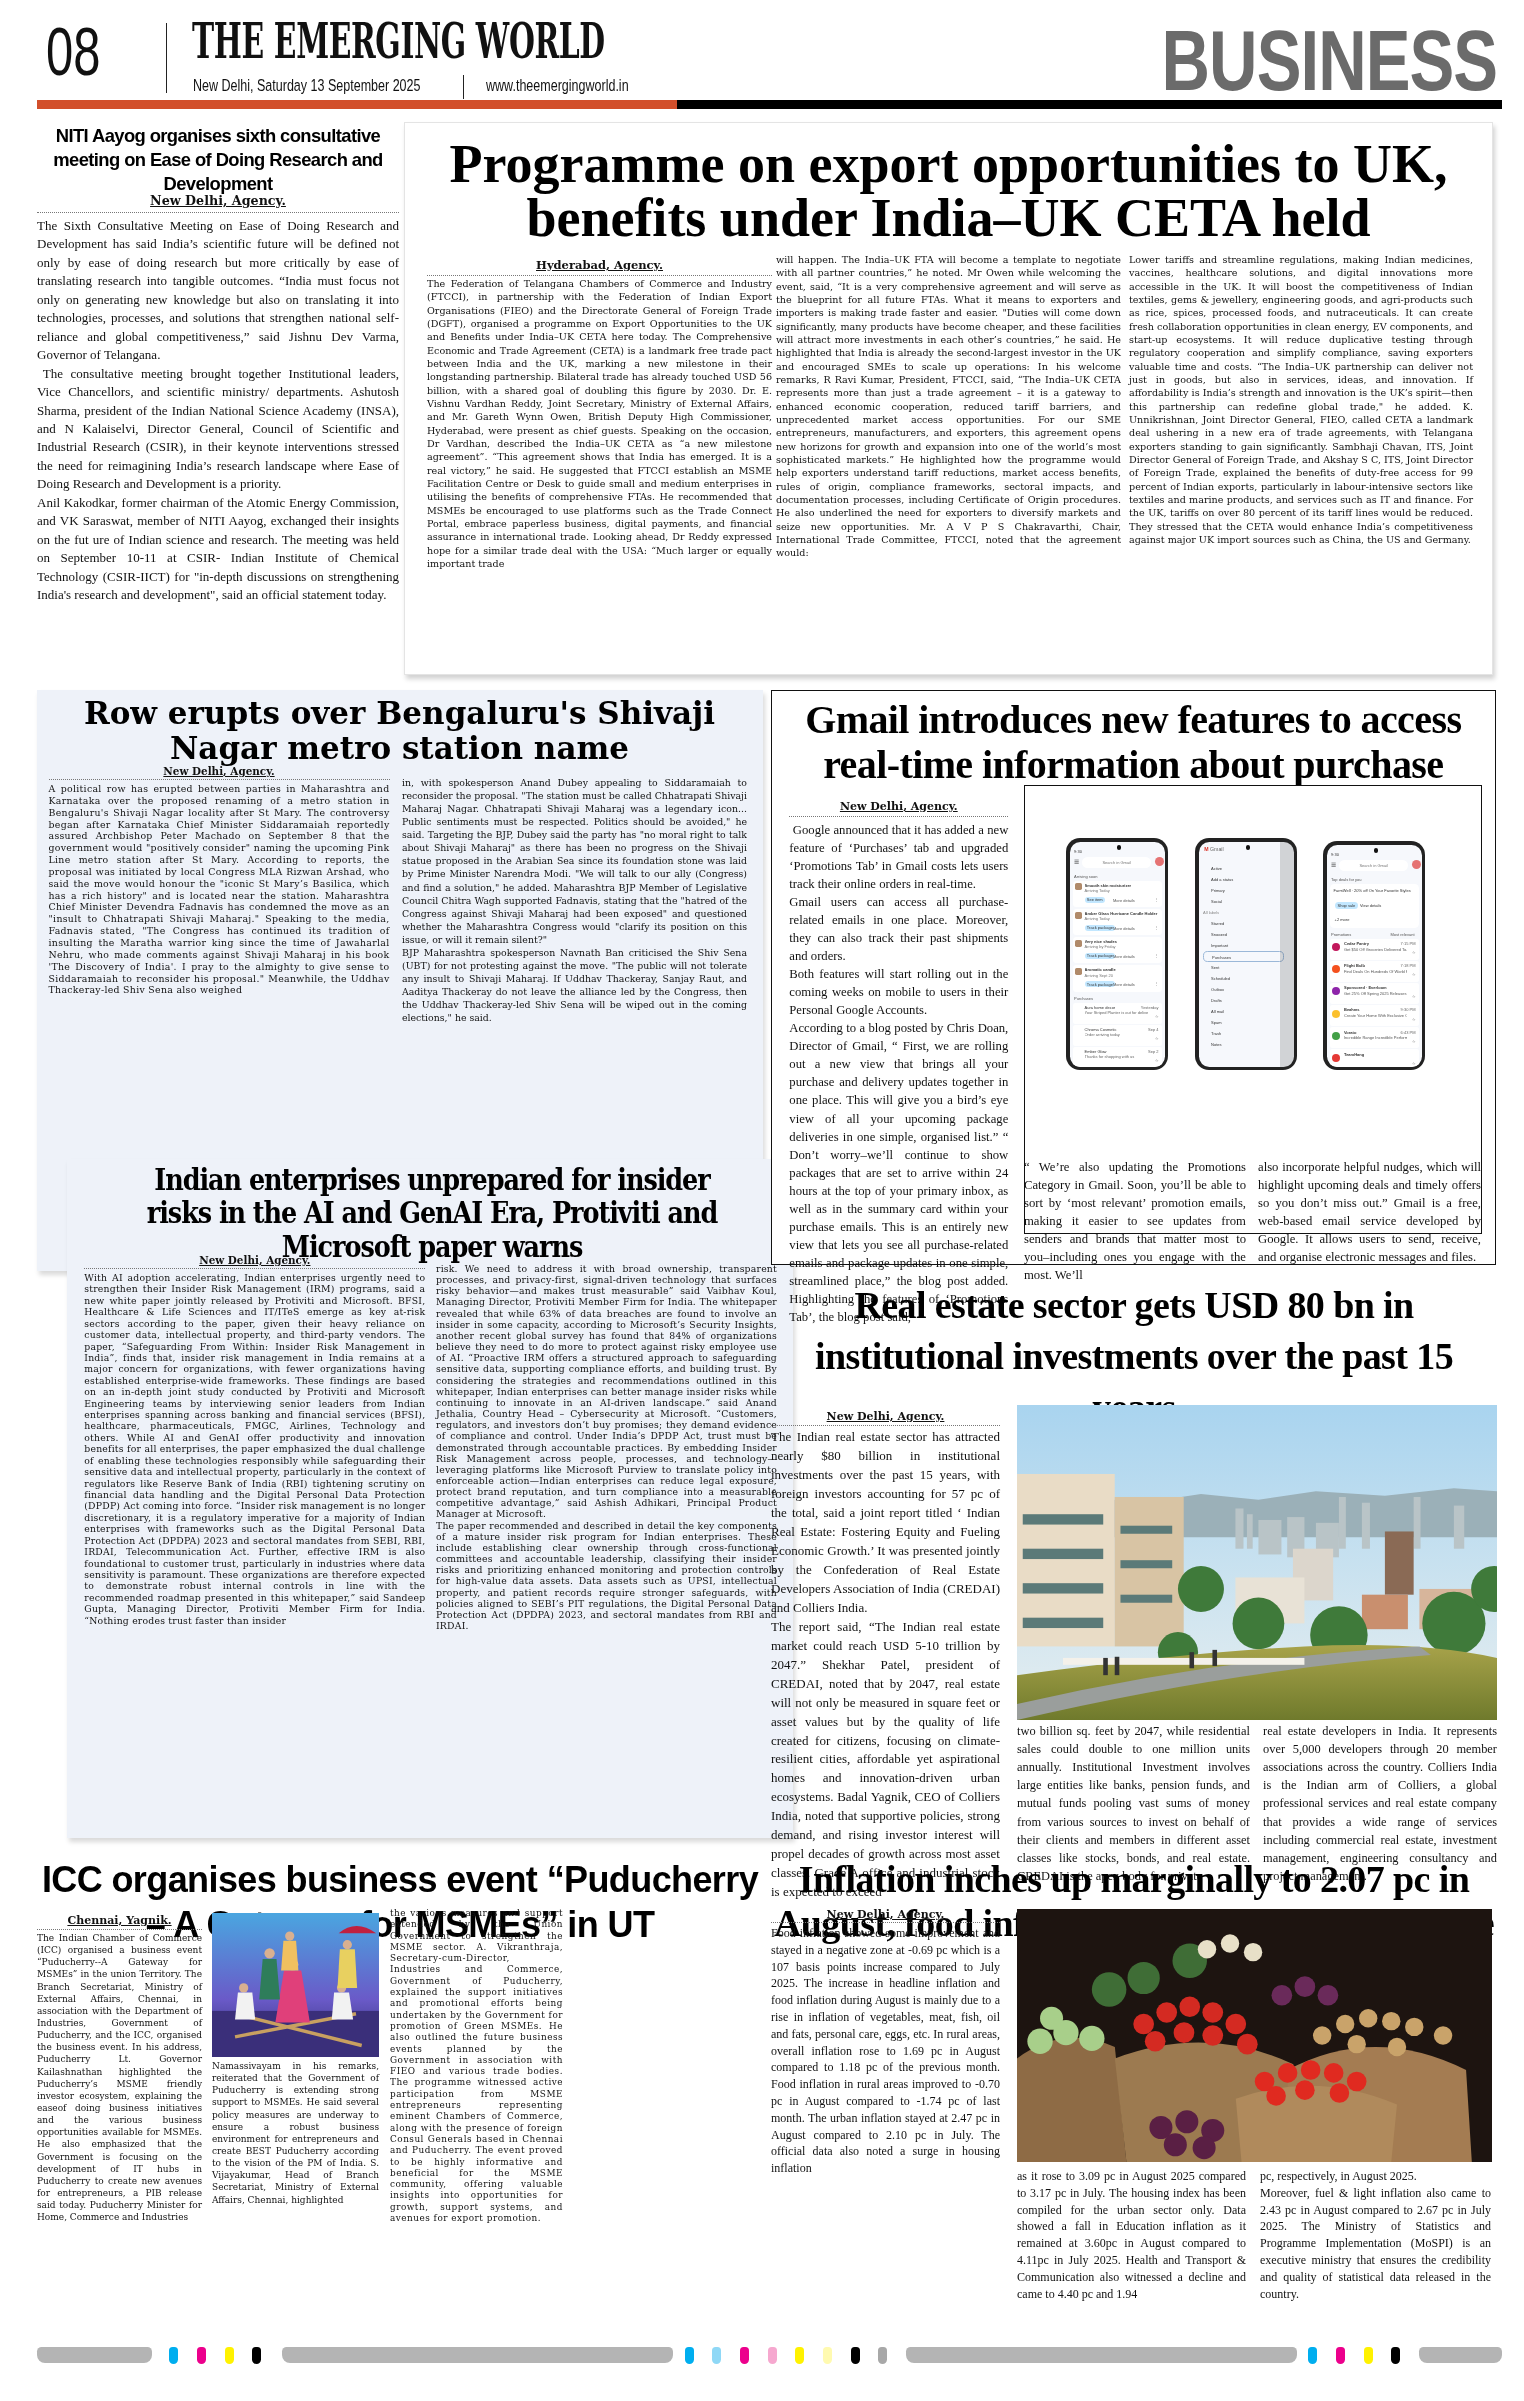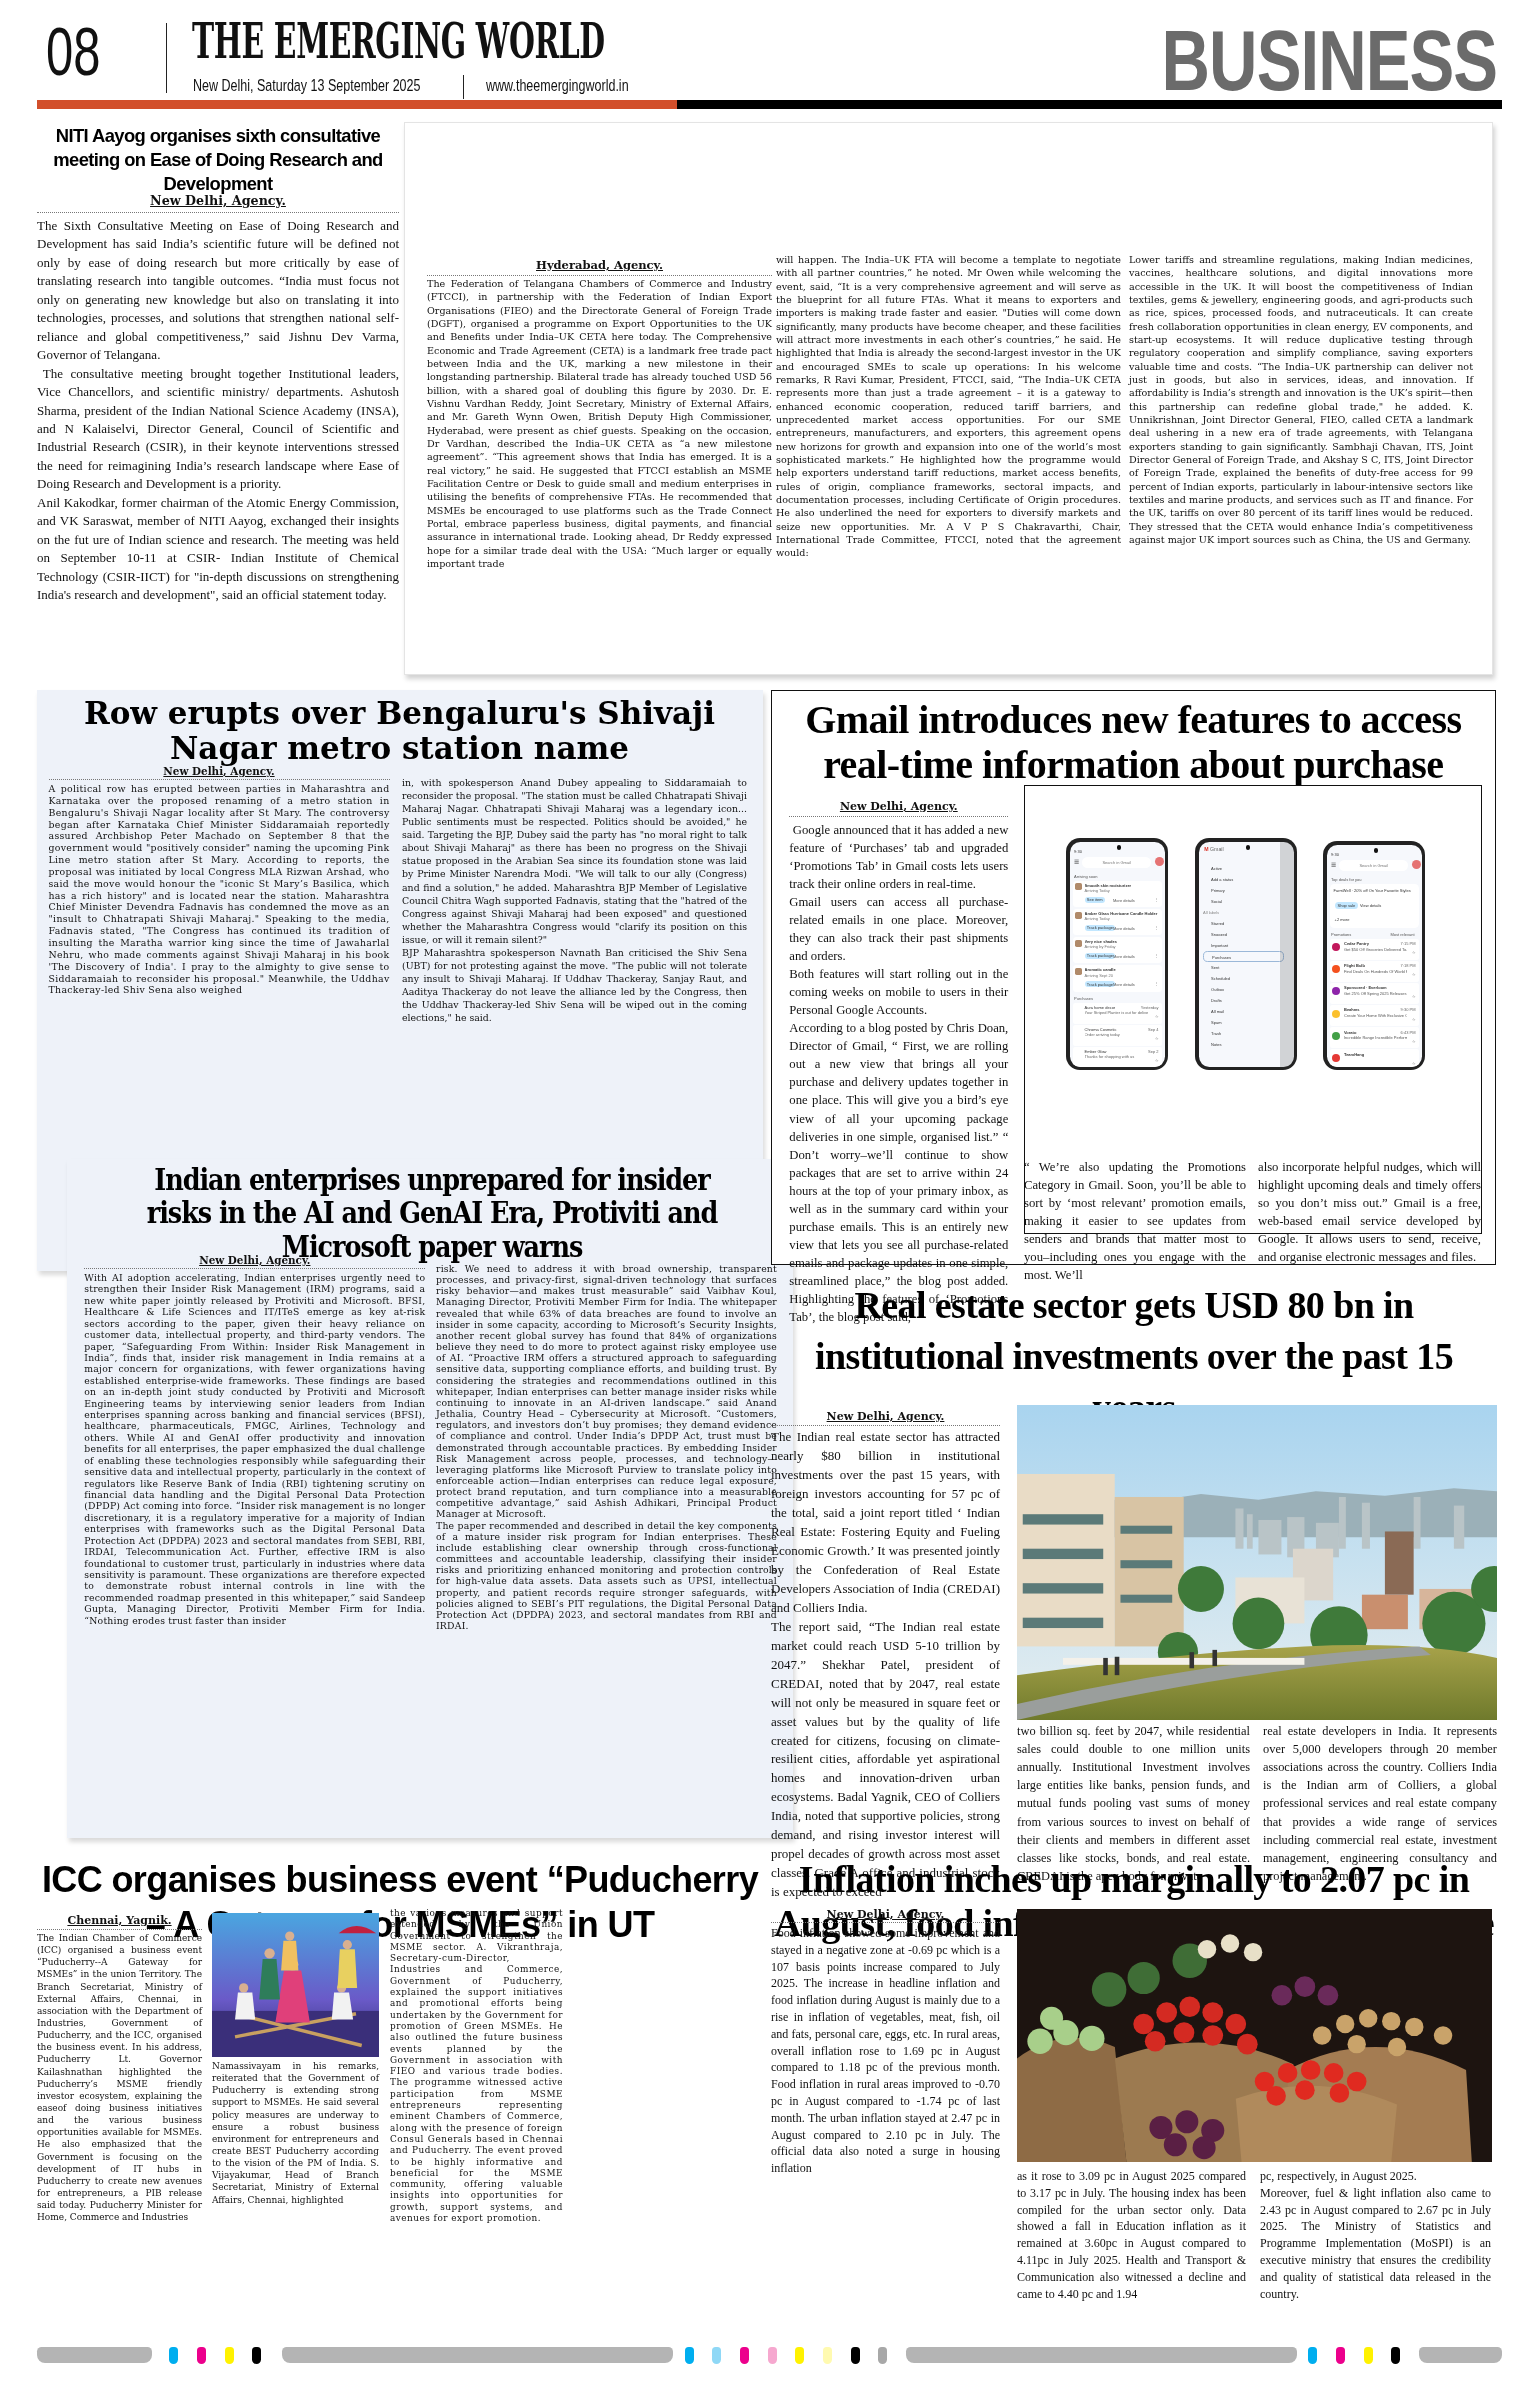--- a/index.html
+++ b/index.html
@@ -63,20 +63,21 @@
   <div class="dateline-ag" style="left:0; top:75px; width:362px; font-size:12.7px;">New Delhi, Agency.</div>
   <div class="dotted" style="left:0; top:94px; width:362px;"></div>
   <div class="col narrow-text" style="left:0; top:99px; width:362px; font-size:13px; line-height:1.42;">
     <p>The Sixth Consultative Meeting on Ease of Doing Research and Development has said India’s scientific future will be defined not only by ease of doing research but more critically by ease of translating research into tangible outcomes. “India must focus not only on generating new knowledge but also on translating it into technologies, processes, and solutions that strengthen national self-reliance and global competitiveness,” said Jishnu Dev Varma, Governor of Telangana.</p>
     <p style="text-indent:5.8px;">The consultative meeting brought together Institutional leaders, Vice Chancellors, and scientific ministry/ departments. Ashutosh Sharma, president of the Indian National Science Academy (INSA), and N Kalaiselvi, Director General, Council of Scientific and Industrial Research (CSIR), in their keynote interventions stressed the need for reimagining India’s research landscape where Ease of Doing Research and Development is a priority.</p>
     <p>Anil Kakodkar, former chairman of the Atomic Energy Commission, and VK Saraswat, member of NITI Aayog, exchanged their insights on the fut ure of Indian science and research. The meeting was held on September 10-11 at CSIR- Indian Institute of Chemical Technology (CSIR-IICT) for "in-depth discussions on strengthening India's research and development", said an official statement today.</p>
   </div>
 </div>
 
 <div class="article boxed" style="left:404px; top:122px; width:1089px; height:553px;">
+  <div class="headline hl-narrow" style="left:11.5px; top:14px; width:1064px; font-size:54px; line-height:1.0;">Programme on export opportunities to UK, benefits under India–UK CETA held</div>
   <div class="dateline-ag" style="left:22px; top:135px; width:345px; font-size:11.5px;">Hyderabad, Agency.</div>
   <div class="dotted" style="left:22px; top:152px; width:345px;"></div>
   <div class="col" style="left:22px; top:154px; width:345px; font-size:9.6px; line-height:1.39;">The Federation of Telangana Chambers of Commerce and Industry (FTCCI), in partnership with the Federation of Indian Export Organisations (FIEO) and the Directorate General of Foreign Trade (DGFT), organised a programme on Export Opportunities to the UK and Benefits under India–UK CETA here today. The Comprehensive Economic and Trade Agreement (CETA) is a landmark free trade pact between India and the UK, marking a new milestone in their longstanding partnership. Bilateral trade has already touched USD 56 billion, with a shared goal of doubling this figure by 2030. Dr. E. Vishnu Vardhan Reddy, Joint Secretary, Ministry of External Affairs, and Mr. Gareth Wynn Owen, British Deputy High Commissioner, Hyderabad, were present as chief guests. Speaking on the occasion, Dr Vardhan, described the India–UK CETA as “a new milestone agreement”. “This agreement shows that India has emerged. It is a real victory,” he said. He suggested that FTCCI establish an MSME Facilitation Centre or Desk to guide small and medium enterprises in utilising the benefits of comprehensive FTAs. He recommended that MSMEs be encouraged to use platforms such as the Trade Connect Portal, embrace paperless business, digital payments, and financial assurance in international trade. Looking ahead, Dr Reddy expressed hope for a similar trade deal with the USA: “Much larger or equally important trade</div>
   <div class="col" style="left:371px; top:130px; width:345px; font-size:9.6px; line-height:1.39;">will happen. The India–UK FTA will become a template to negotiate with all partner countries,” he noted. Mr Owen while welcoming the event, said, “It is a very comprehensive agreement and will serve as the blueprint for all future FTAs. What it means to exporters and importers is making trade faster and easier. "Duties will come down significantly, many products have become cheaper, and these facilities will attract more investments in each other’s countries,” he said. He highlighted that India is already the second-largest investor in the UK and encouraged SMEs to scale up operations: In his welcome remarks, R Ravi Kumar, President, FTCCI, said, “The India–UK CETA represents more than just a trade agreement – it is a gateway to enhanced economic cooperation, reduced tariff barriers, and unprecedented market access opportunities. For our SME entrepreneurs, manufacturers, and exporters, this agreement opens new horizons for growth and expansion into one of the world’s most sophisticated markets.” He highlighted how the programme would help exporters understand tariff reductions, market access benefits, rules of origin, compliance frameworks, sectoral impacts, and documentation processes, including Certificate of Origin procedures. He also underlined the need for exporters to diversify markets and seize new opportunities. Mr. A V P S Chakravarthi, Chair, International Trade Committee, FTCCI, noted that the agreement would:</div>
   <div class="col" style="left:724px; top:130px; width:344px; font-size:9.6px; line-height:1.39;">Lower tariffs and streamline regulations, making Indian medicines, vaccines, healthcare solutions, and digital innovations more accessible in the UK. It will boost the competitiveness of Indian textiles, gems &amp; jewellery, engineering goods, and agri-products such as rice, spices, processed foods, and nutraceuticals. It can create fresh collaboration opportunities in clean energy, EV components, and start-up ecosystems. It will reduce duplicative testing through regulatory cooperation and simplify compliance, saving exporters valuable time and costs. “The India–UK partnership can deliver not just in goods, but also in services, ideas, and innovation. If affordability is India’s strength and innovation is the UK’s spirit—then this partnership can redefine global trade," he added. K. Unnikrishnan, Joint Director General, FIEO, called CETA a landmark deal ushering in a new era of trade agreements, with Telangana exporters standing to gain significantly. Sambhaji Chavan, ITS, Joint Director General of Foreign Trade, and Akshay S C, ITS, Joint Director of Foreign Trade, explained the benefits of duty-free access for 99 percent of Indian exports, particularly in labour-intensive sectors like textiles and marine products, and services such as IT and finance. For the UK, tariffs on over 80 percent of its tariff lines would be reduced. They stressed that the CETA would enhance India’s competitiveness against major UK import sources such as China, the US and Germany.</div>
 </div>
 
 <div class="article tinted" style="left:37px; top:690px; width:726px; height:581px;">
   <div class="headline hl-serif" style="left:23px; top:5.8px; width:679px; font-size:31px; line-height:1.12;">Row erupts over Bengaluru's Shivaji Nagar metro station name</div>
   <div class="dateline-ag" style="left:11.5px; top:75px; width:341px; font-size:10.4px;">New Delhi, Agency.</div>

